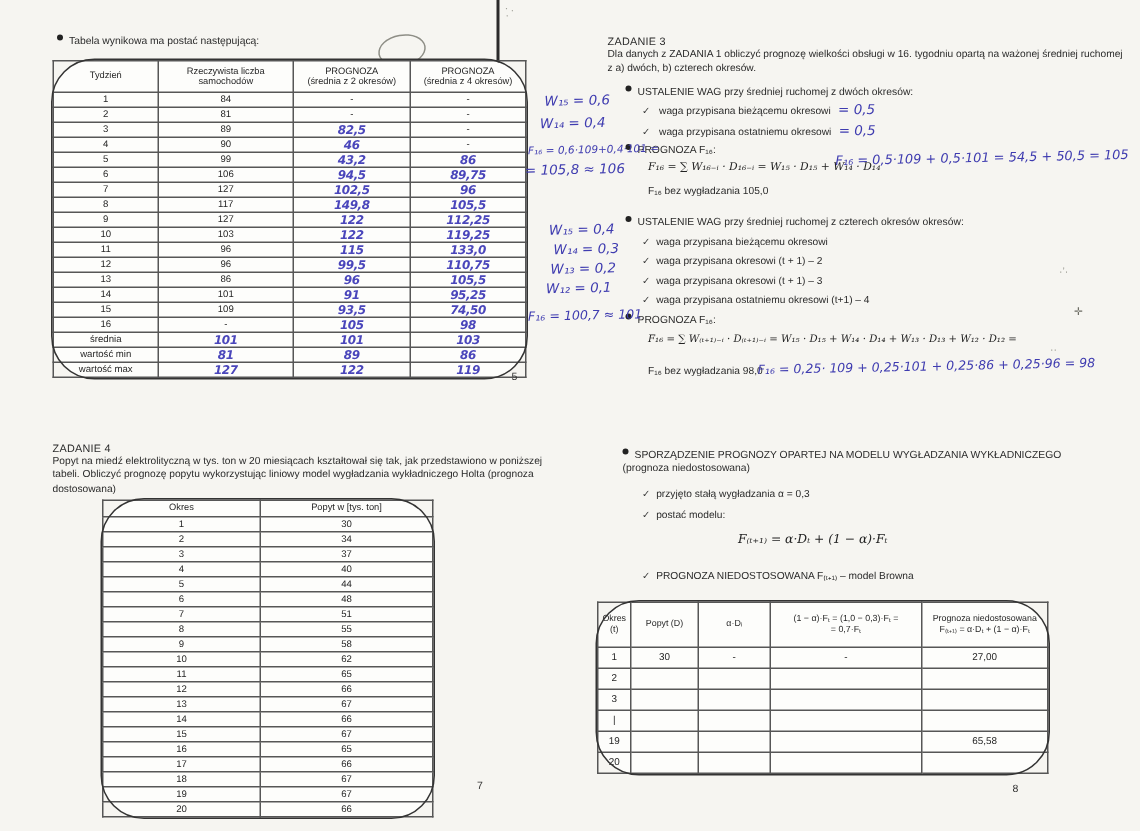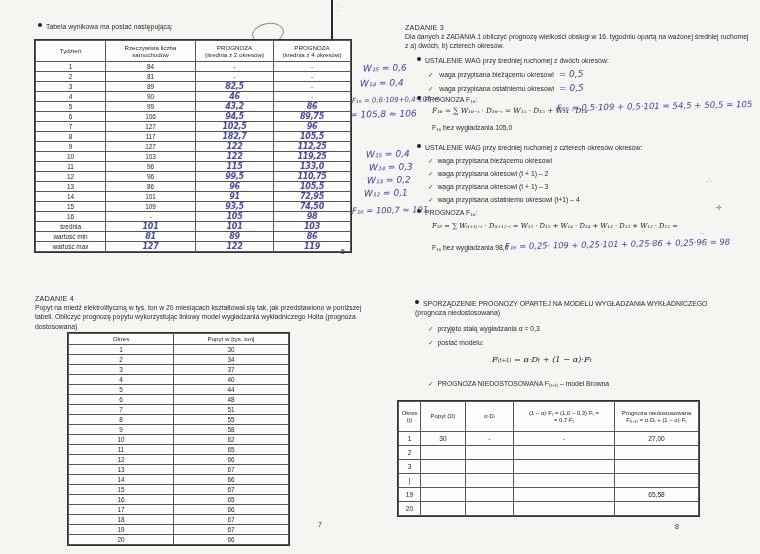--- a/index.html
+++ b/index.html
@@ -31,21 +31,21 @@
     font-family:"DejaVu Serif", serif;font-style:italic;
     font-size:7.2px;white-space:nowrap;color:#222;
   }
   table{border-collapse:collapse;table-layout:fixed;background:#fdfdfb;}
   th,td{
     border:1px solid #565656;
     font-size:6.4px;text-align:center;vertical-align:middle;
     padding:0;overflow:hidden;white-space:nowrap;
   }
   th{font-weight:normal;font-size:6.2px;white-space:normal;line-height:1.15;}
-  .t-outer{outline:1.5px solid #333;}
+  .t-outer{outline:1.5px solid #333;border-radius:28px;}
   #table1 tr{height:10px;}
   #table1 thead tr{height:21px;}
   .hwcell{font-size:8px;line-height:8px;color:#4a46bb;font-weight:bold;letter-spacing:-0.3px;}
   #table2 tr{height:10px;}
   #table2 thead tr{height:11px;}
   #table3 tr{height:14px;}
   #table3 thead tr{height:30px;}
   #table3 th{font-size:5.9px;}
   #table3 td{font-size:6.6px;}
   .pagenum{font-size:7px;color:#333;}
@@ -124,21 +124,21 @@
       </tr>
       <tr>
         <td>7</td>
         <td>127</td>
         <td class="hw hwcell">102,5</td>
         <td class="hw hwcell">96</td>
       </tr>
       <tr>
         <td>8</td>
         <td>117</td>
-        <td class="hw hwcell">182,7</td>
+        <td class="hw hwcell">149,8</td>
         <td class="hw hwcell">105,5</td>
       </tr>
       <tr>
         <td>9</td>
         <td>127</td>
         <td class="hw hwcell">122</td>
         <td class="hw hwcell">112,25</td>
       </tr>
       <tr>
         <td>10</td>
@@ -161,21 +161,21 @@
       <tr>
         <td>13</td>
         <td>86</td>
         <td class="hw hwcell">96</td>
         <td class="hw hwcell">105,5</td>
       </tr>
       <tr>
         <td>14</td>
         <td>101</td>
         <td class="hw hwcell">91</td>
-        <td class="hw hwcell">72,95</td>
+        <td class="hw hwcell">95,25</td>
       </tr>
       <tr>
         <td>15</td>
         <td>109</td>
         <td class="hw hwcell">93,5</td>
         <td class="hw hwcell">74,50</td>
       </tr>
       <tr>
         <td>16</td>
         <td>-</td>

